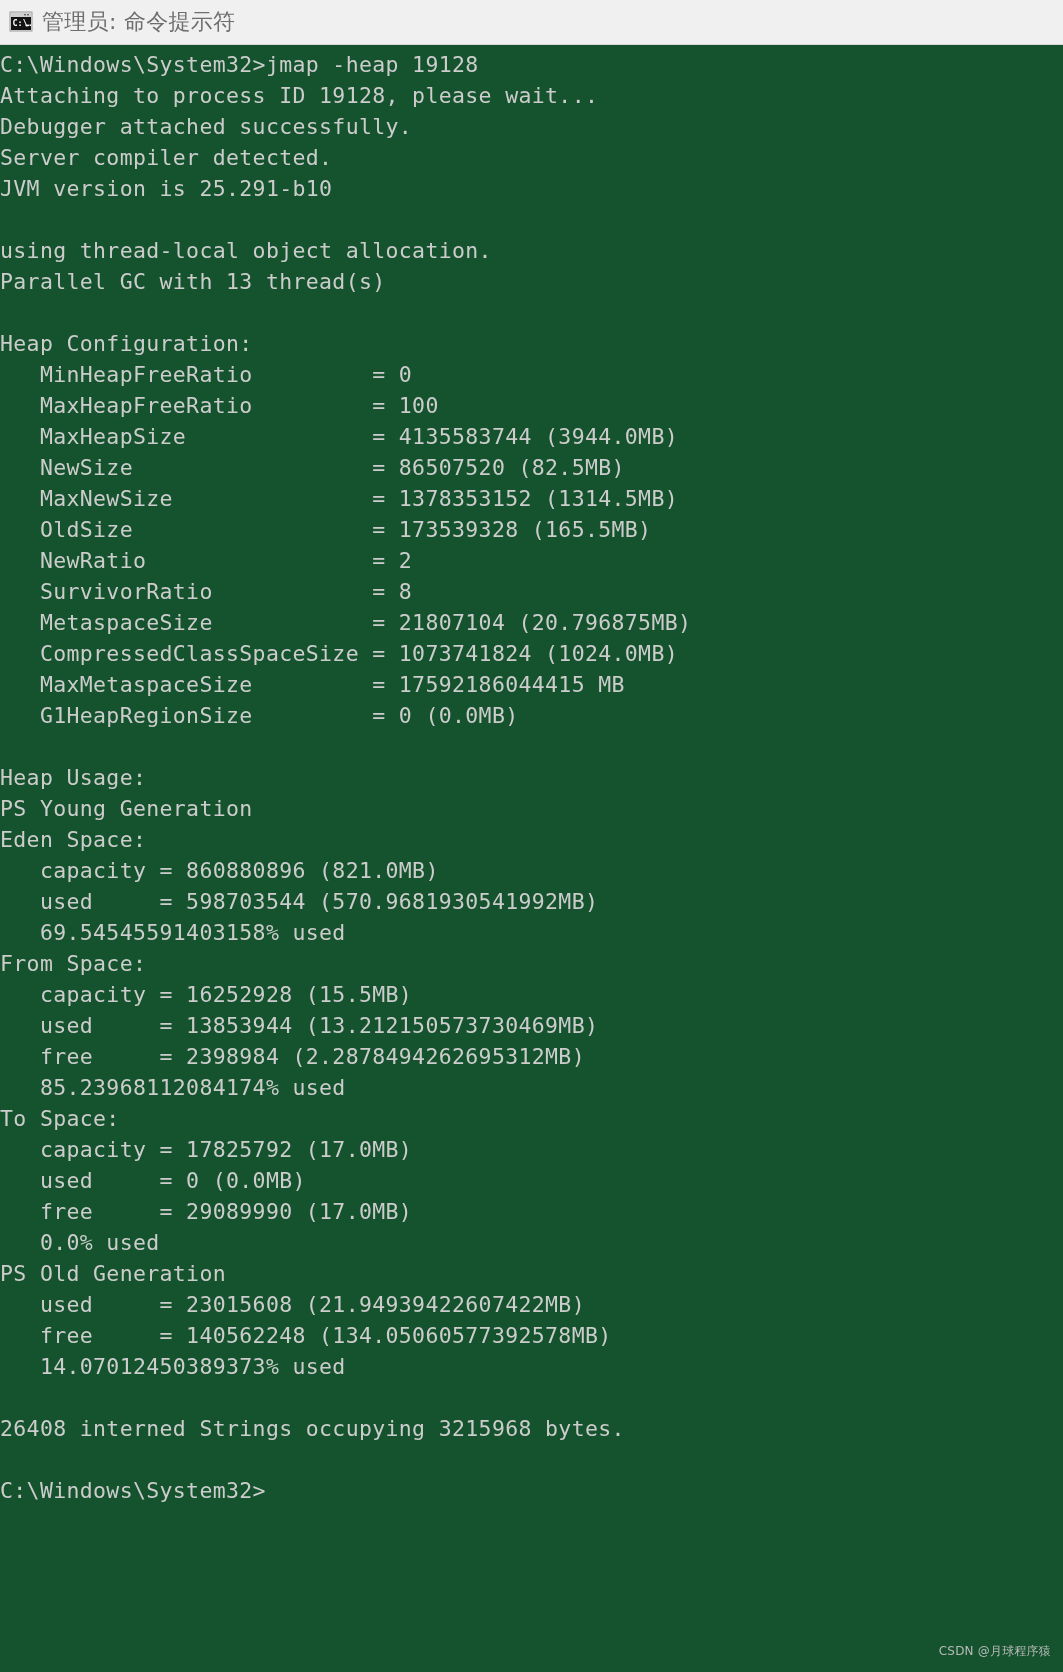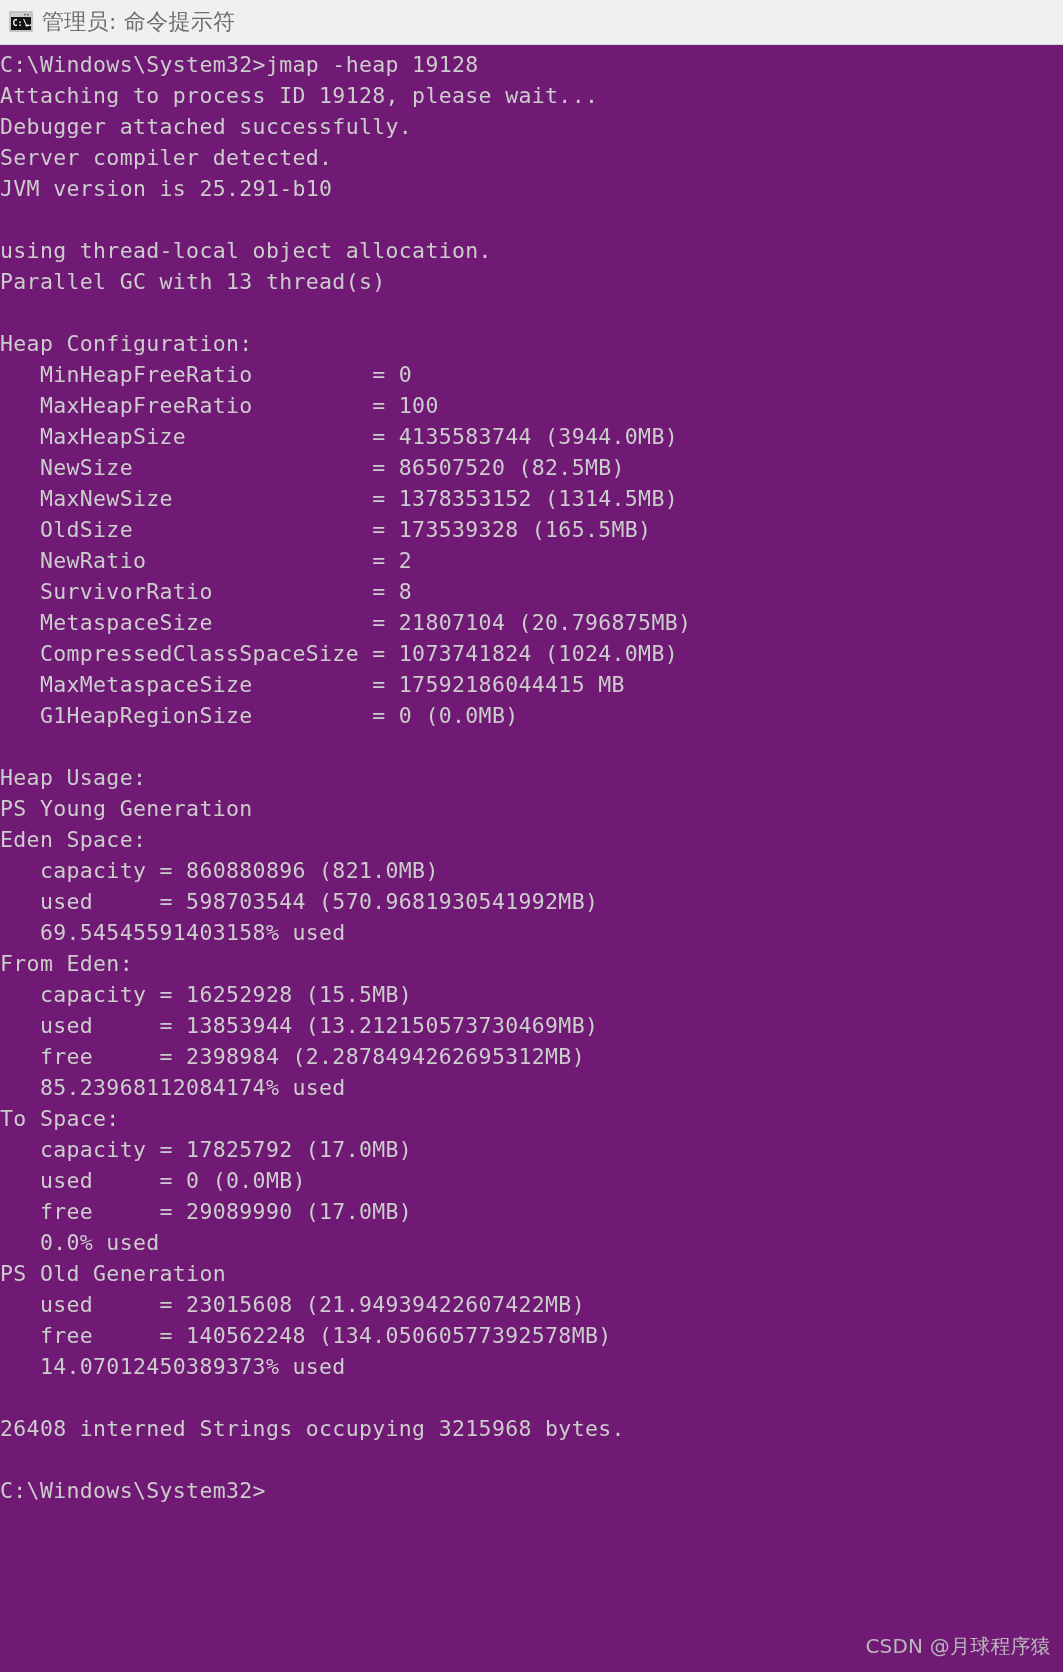--- a/index.html
+++ b/index.html
@@ -42,21 +42,21 @@
   .titlebar-title {
     font-family: "DejaVu Sans", "Liberation Sans", sans-serif;
     font-size: 22px;
     color: #6e6e6e;
     letter-spacing: 0.3px;
     white-space: nowrap;
   }
   
   .console {
     flex: 1 1 auto;
-    background: #701a75;
+    background: #14532d;
     color: #ccc;
     padding: 4px 0 0 0;
     box-sizing: border-box;
     position: relative;
     overflow: hidden;
   }
   .console-lines {
     margin: 0;
     padding: 0;
   }
@@ -73,21 +73,21 @@
   }
   .line.blank {
     color: transparent;
   }
   
   .watermark {
     position: absolute;
     right: 12px;
     bottom: 12px;
     font-family: "DejaVu Sans", "Liberation Sans", sans-serif;
-    font-size: 20px;
+    font-size: 12px;
     color: #b9b9b9;
     white-space: nowrap;
     letter-spacing: 0.2px;
   }
 </style>
 </head>
 <body>
 
 <div class="window">
 
@@ -128,21 +128,21 @@
       <div class="line">   CompressedClassSpaceSize = 1073741824 (1024.0MB)</div>
       <div class="line">   MaxMetaspaceSize         = 17592186044415 MB</div>
       <div class="line">   G1HeapRegionSize         = 0 (0.0MB)</div>
       <div class="line blank"></div>
       <div class="line">Heap Usage:</div>
       <div class="line">PS Young Generation</div>
       <div class="line">Eden Space:</div>
       <div class="line">   capacity = 860880896 (821.0MB)</div>
       <div class="line">   used     = 598703544 (570.9681930541992MB)</div>
       <div class="line">   69.54545591403158% used</div>
-      <div class="line">From Eden:</div>
+      <div class="line">From Space:</div>
       <div class="line">   capacity = 16252928 (15.5MB)</div>
       <div class="line">   used     = 13853944 (13.212150573730469MB)</div>
       <div class="line">   free     = 2398984 (2.2878494262695312MB)</div>
       <div class="line">   85.23968112084174% used</div>
       <div class="line">To Space:</div>
       <div class="line">   capacity = 17825792 (17.0MB)</div>
       <div class="line">   used     = 0 (0.0MB)</div>
       <div class="line">   free     = 29089990 (17.0MB)</div>
       <div class="line">   0.0% used</div>
       <div class="line">PS Old Generation</div>

